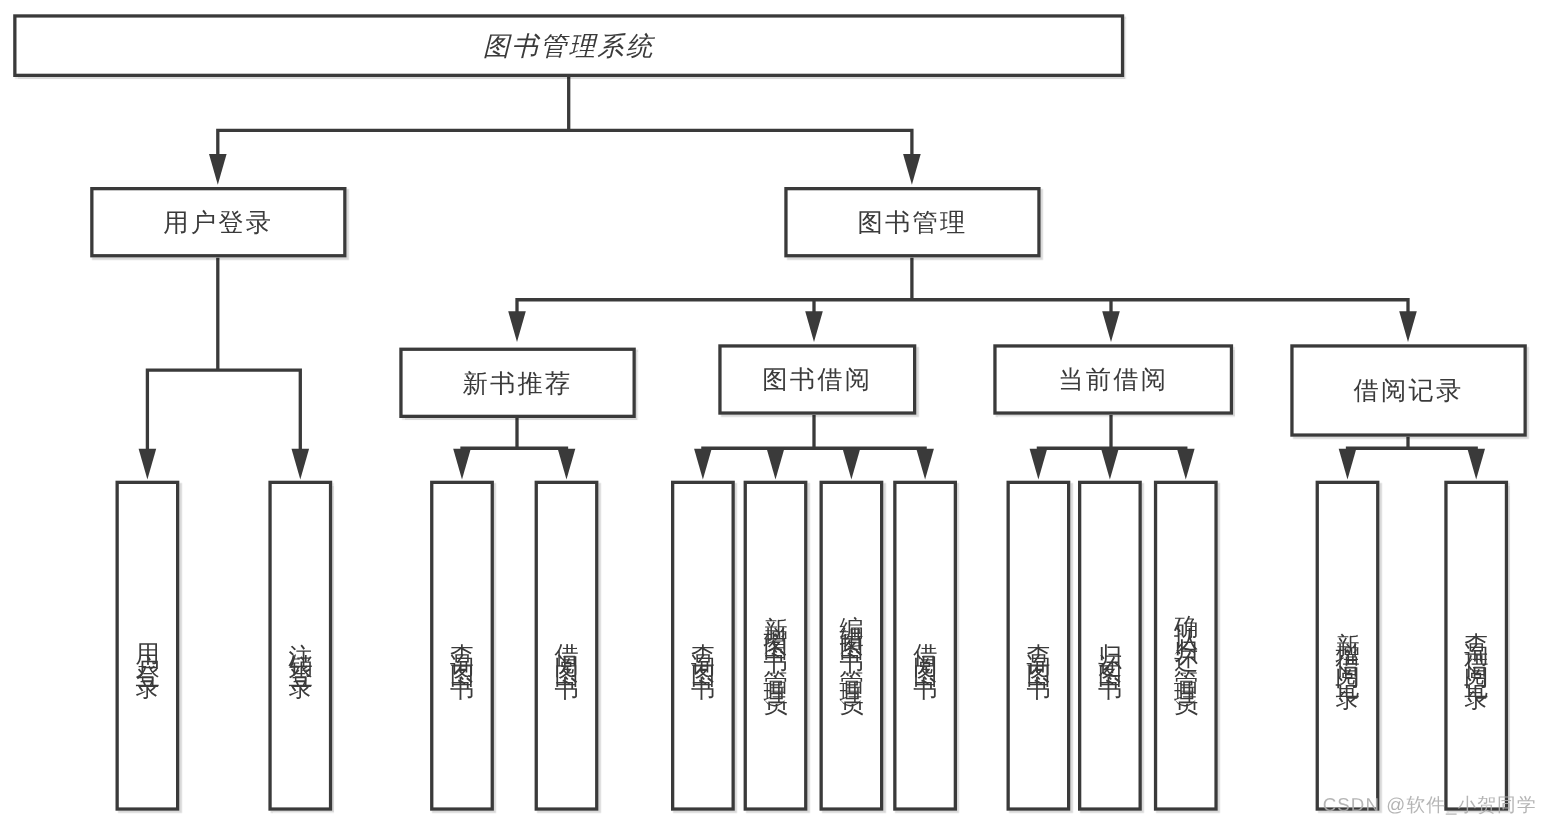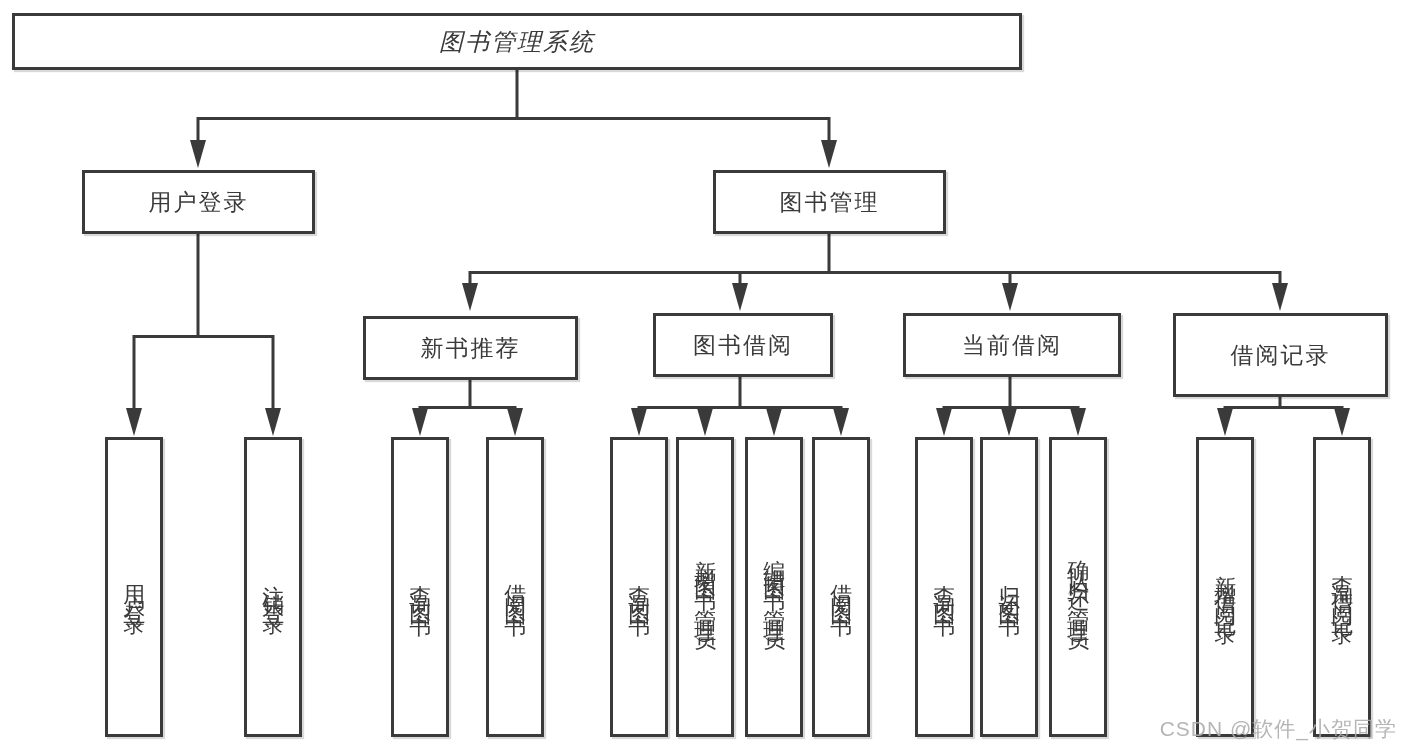--- a/index.html
+++ b/index.html
@@ -45,21 +45,21 @@
     writing-mode: vertical-rl;
     text-orientation: mixed;
     font-size: 22px;
     letter-spacing: 10px;
     line-height: 1.2;
   }
   .watermark {
     position: absolute;
     right: 8px;
     bottom: 4px;
-    font-size: 21px;
+    font-size: 17px;
     color: #adadad;
     opacity: 0.9;
     letter-spacing: 1px;
     white-space: nowrap;
     z-index: 5;
   }
 </style>
 </head>
 <body>
 

